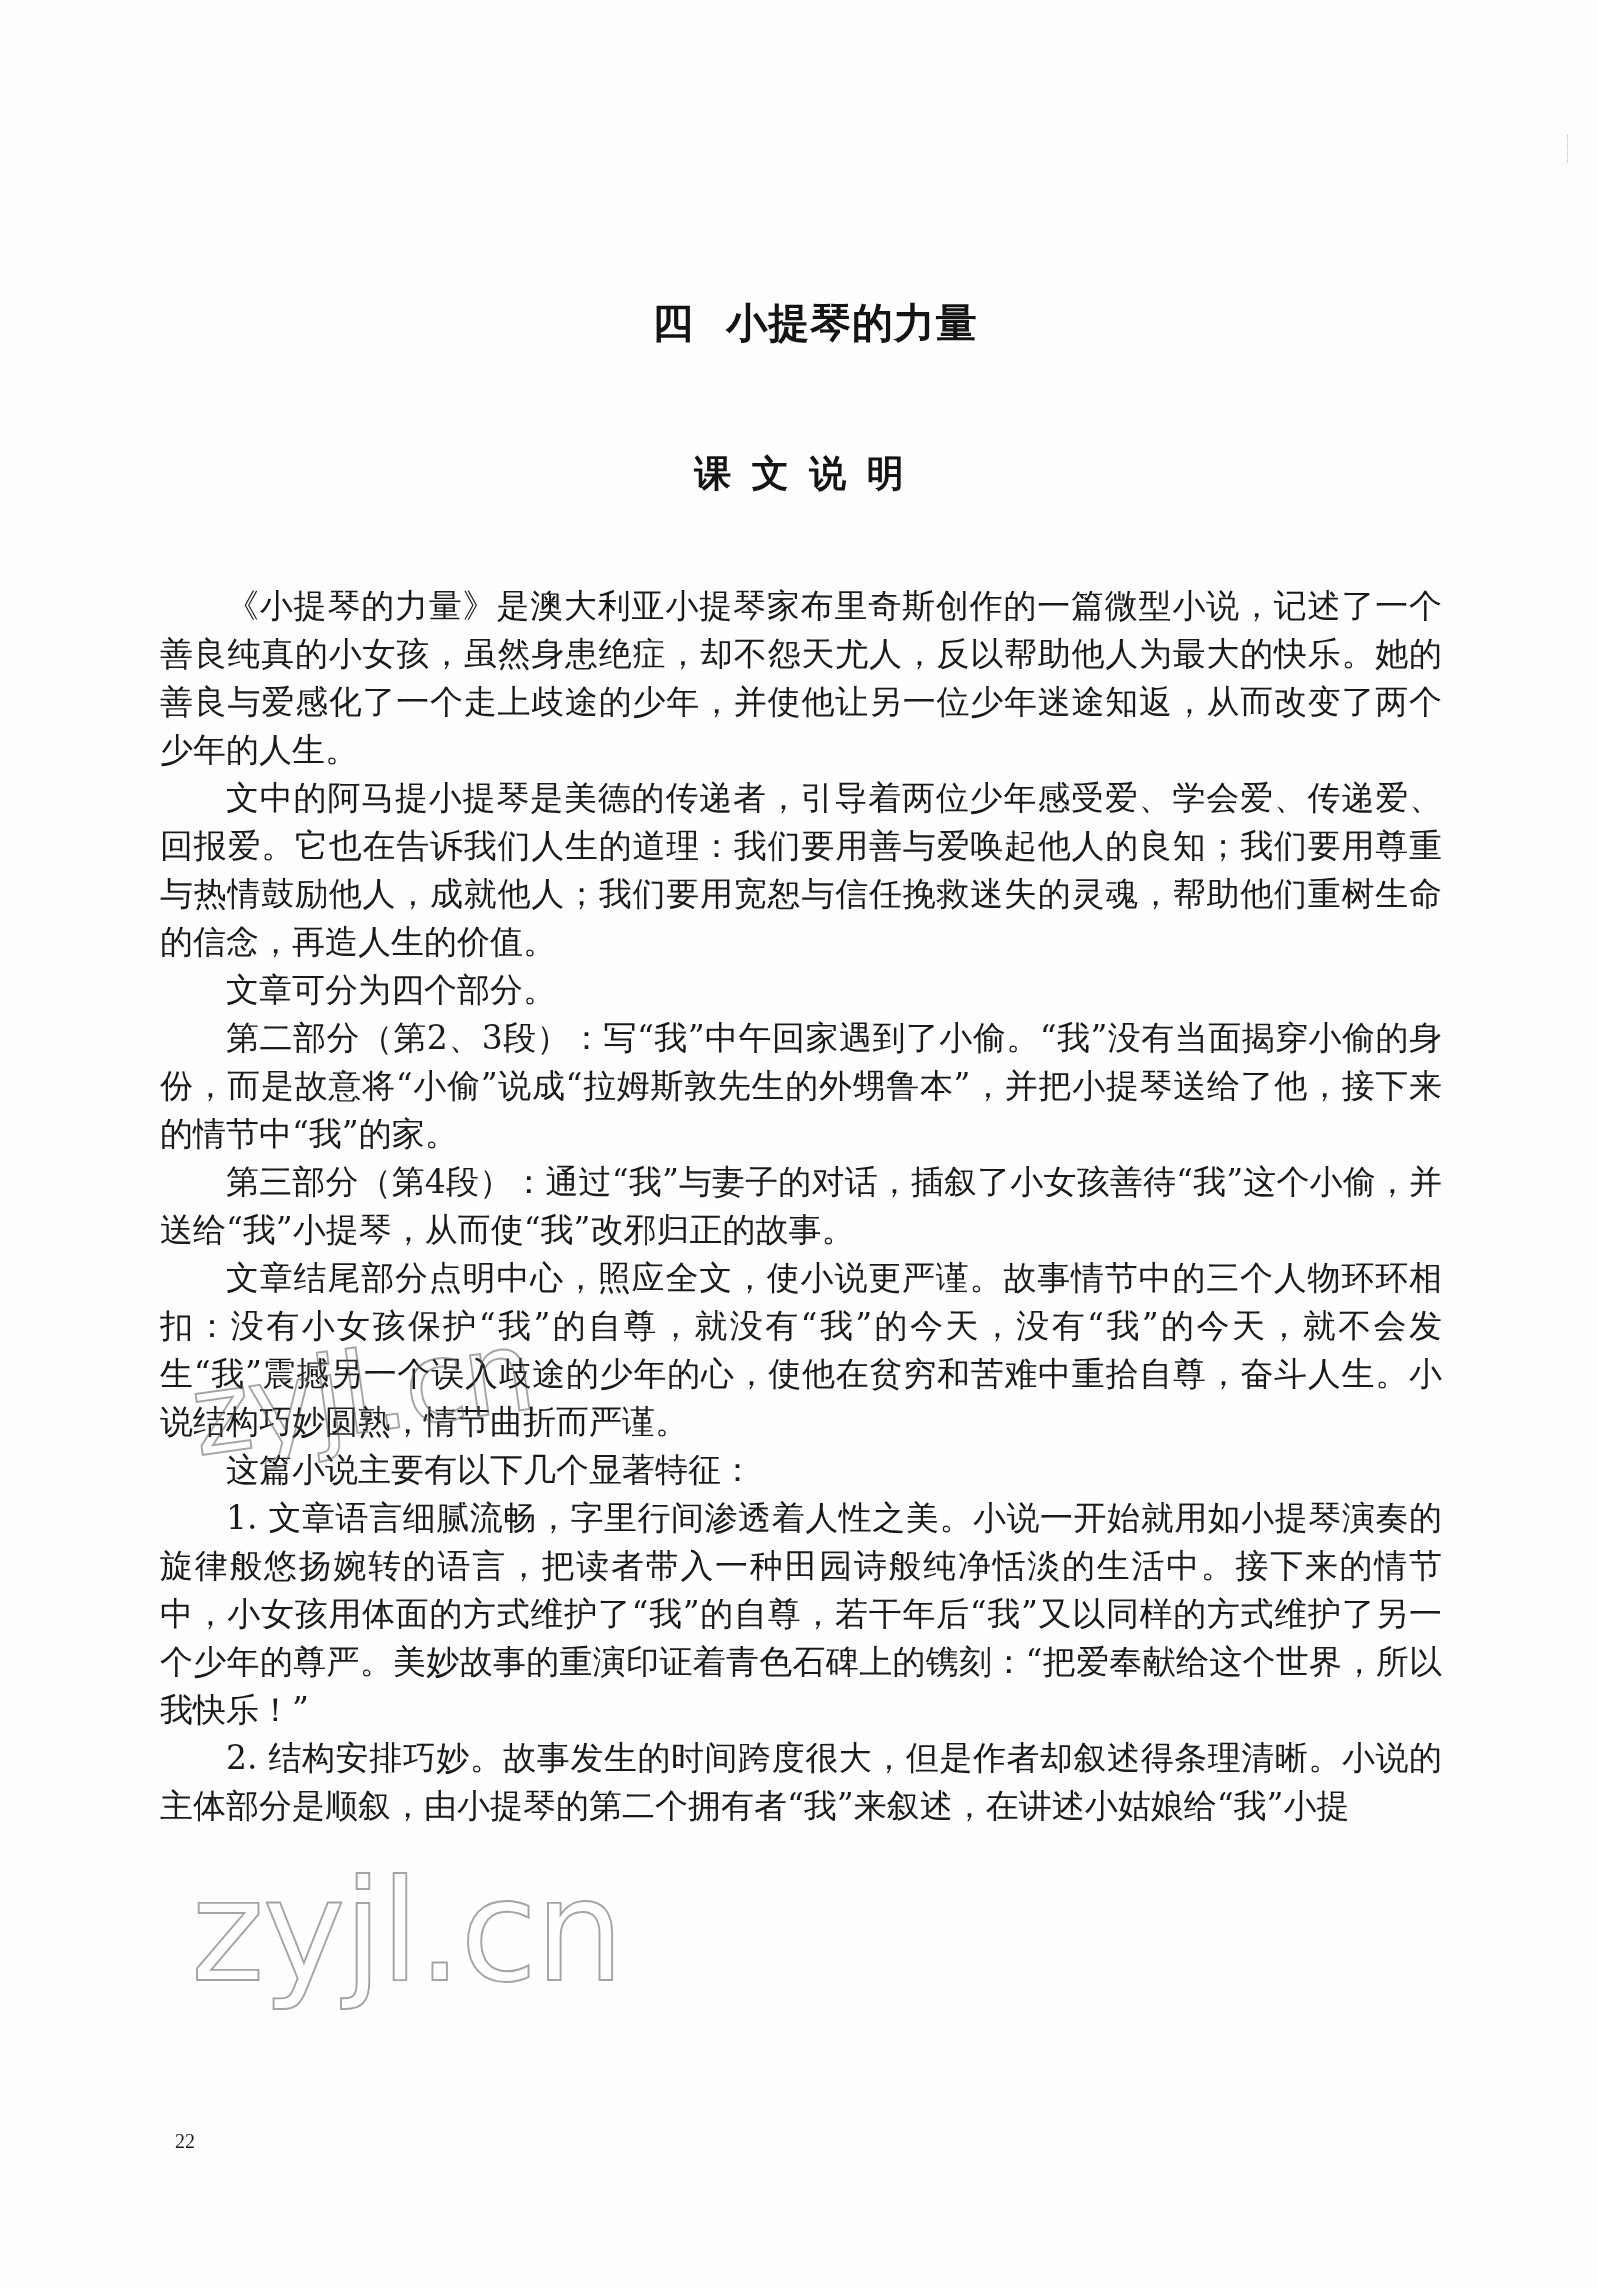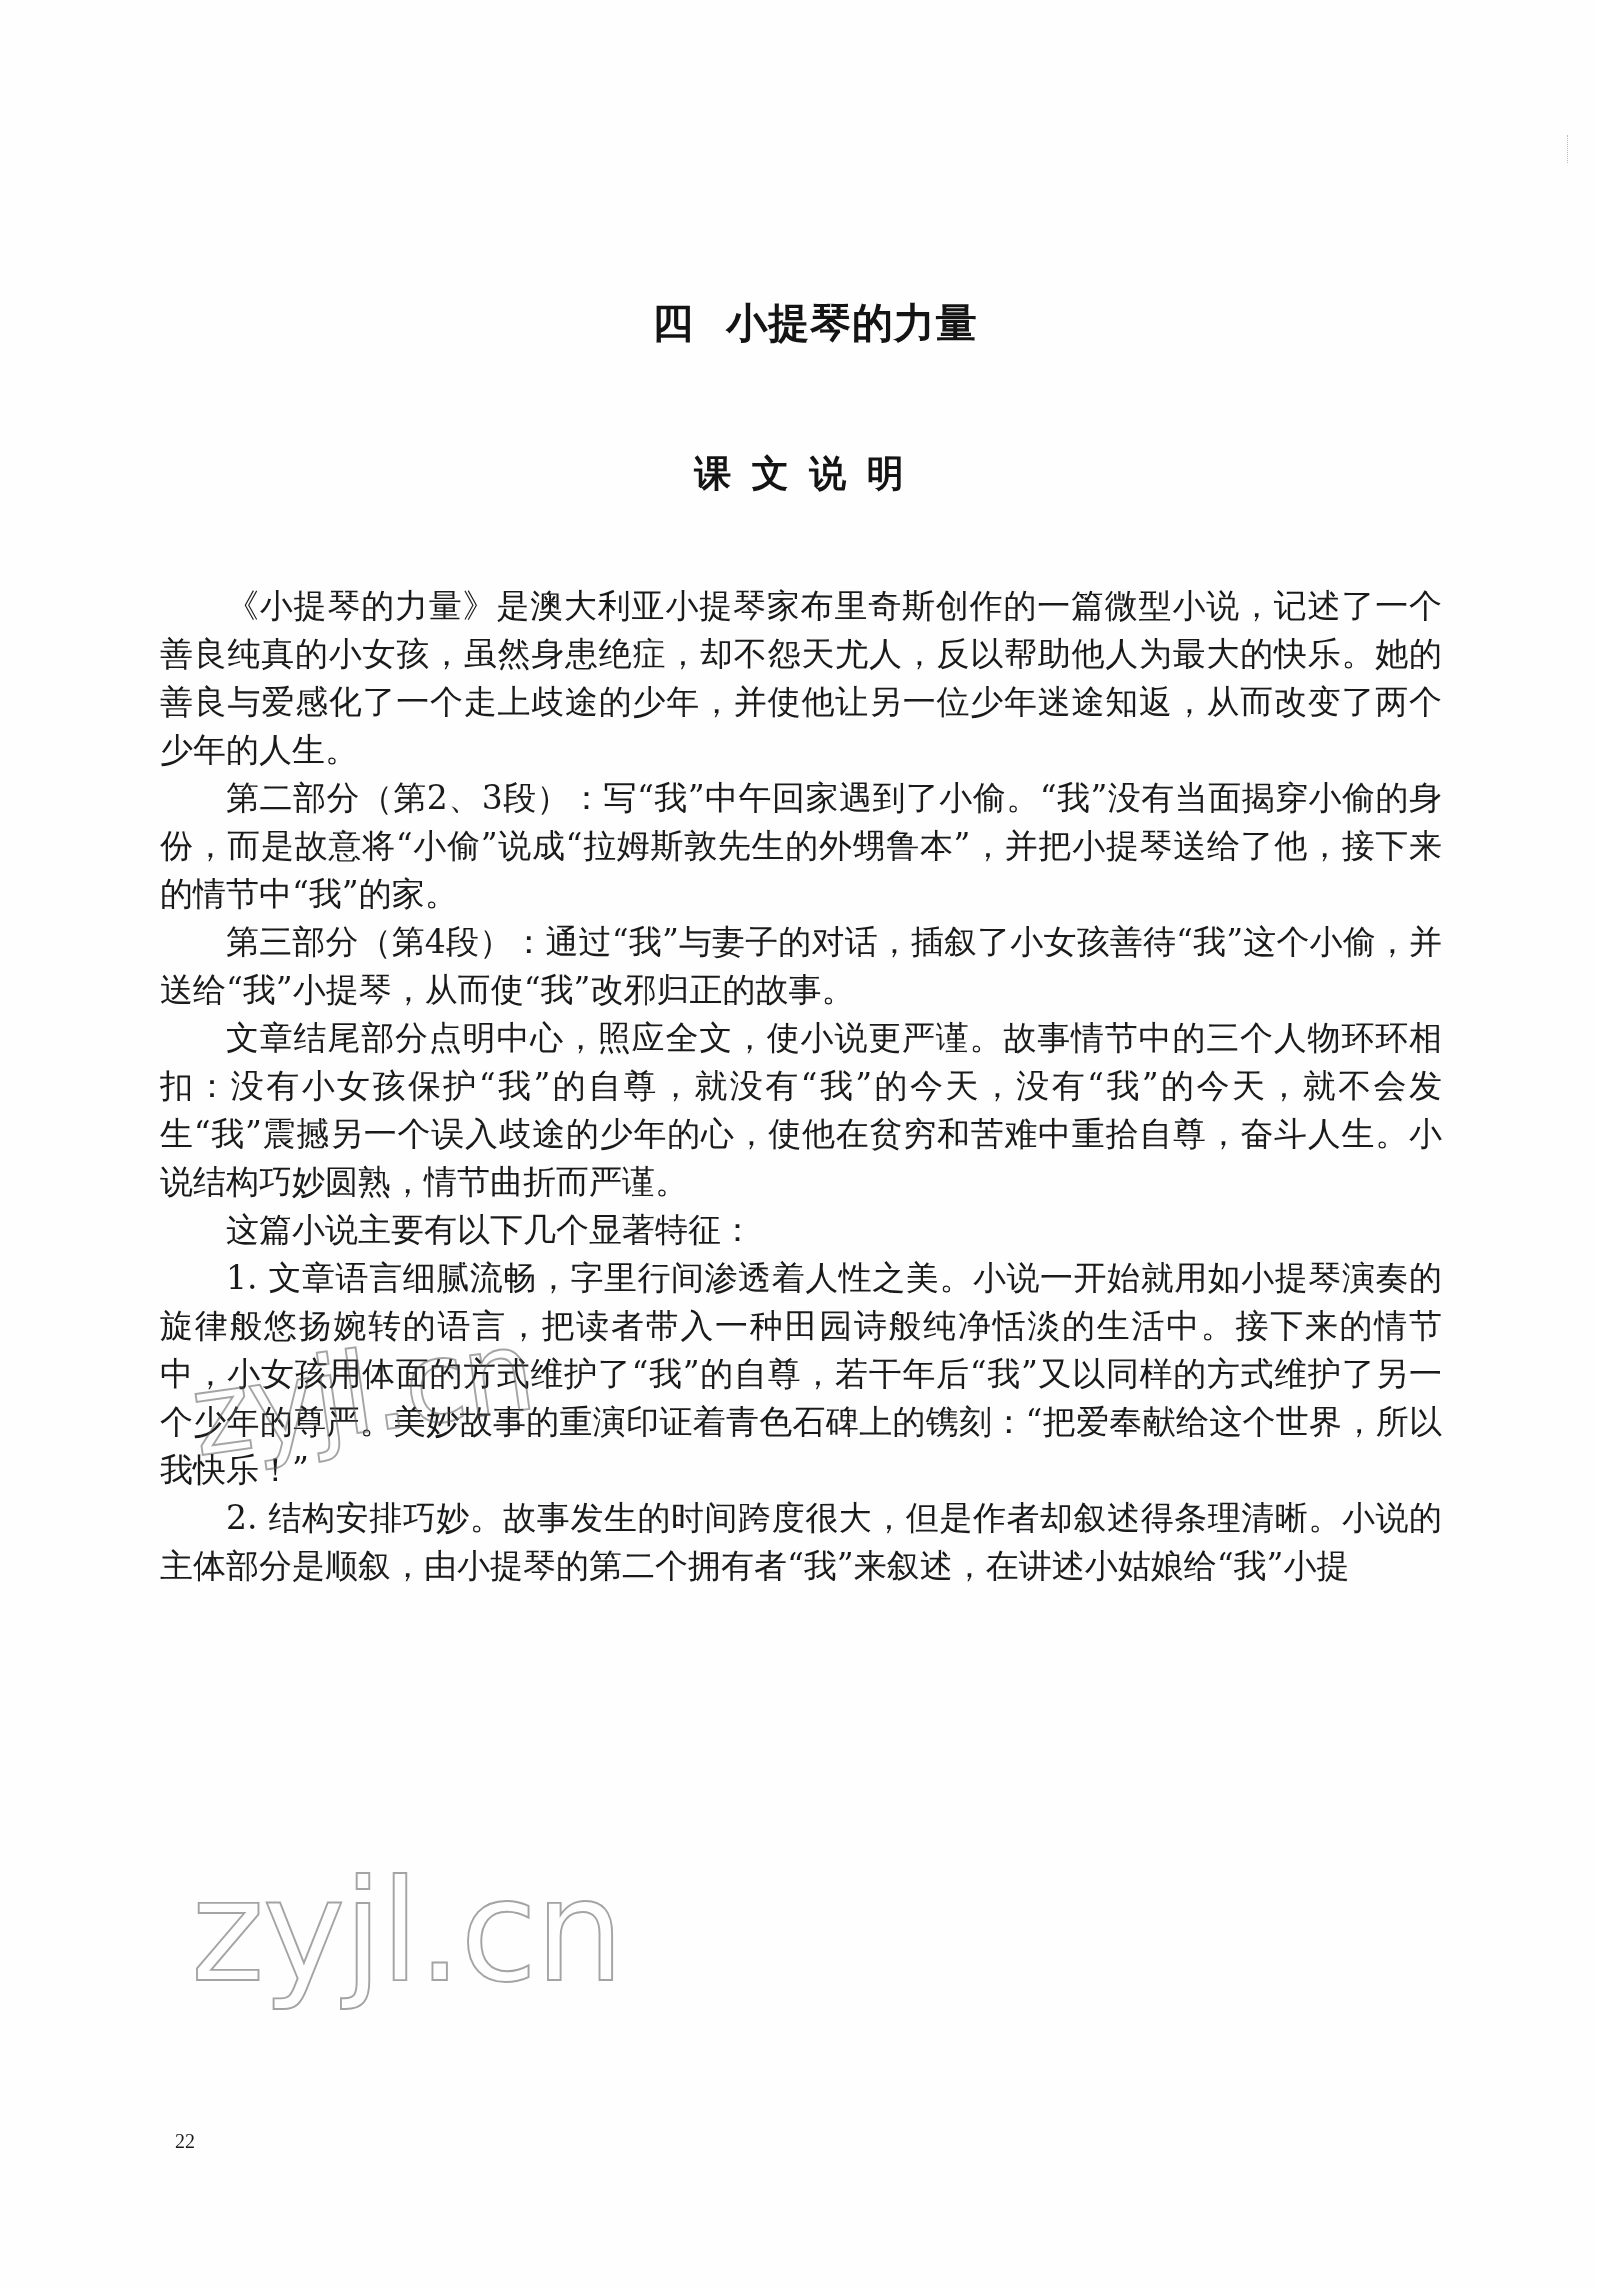--- a/index.html
+++ b/index.html
@@ -110,20 +110,22 @@
   <div class="scan-mark"></div>
 
   <h1 class="chapter-title" style="margin:0;">
     <span class="num">四</span><span>小提琴的力量</span>
   </h1>
 
   <h2 class="section-title" style="margin:0;">课文说明</h2>
 
   <div class="body-text">
     <p>《小提琴的力量》是澳大利亚小提琴家布里奇斯创作的一篇微型小说，记述了一个善良纯真的小女孩，虽然身患绝症，却不怨天尤人，反以帮助他人为最大的快乐。她的善良与爱感化了一个走上歧途的少年，并使他让另一位少年迷途知返，从而改变了两个少年的人生。</p>
+    <p>文中的阿马提小提琴是美德的传递者，引导着两位少年感受爱、学会爱、传递爱、回报爱。它也在告诉我们人生的道理：我们要用善与爱唤起他人的良知；我们要用尊重与热情鼓励他人，成就他人；我们要用宽恕与信任挽救迷失的灵魂，帮助他们重树生命的信念，再造人生的价值。</p>
+    <p>文章可分为四个部分。</p>
     <p>第二部分（第2、3段）：写“我”中午回家遇到了小偷。“我”没有当面揭穿小偷的身份，而是故意将“小偷”说成“拉姆斯敦先生的外甥鲁本”，并把小提琴送给了他，接下来的情节中“我”的家。</p>
     <p>第三部分（第4段）：通过“我”与妻子的对话，插叙了小女孩善待“我”这个小偷，并送给“我”小提琴，从而使“我”改邪归正的故事。</p>
     <p>文章结尾部分点明中心，照应全文，使小说更严谨。故事情节中的三个人物环环相扣：没有小女孩保护“我”的自尊，就没有“我”的今天，没有“我”的今天，就不会发生“我”震撼另一个误入歧途的少年的心，使他在贫穷和苦难中重拾自尊，奋斗人生。小说结构巧妙圆熟，情节曲折而严谨。</p>
     <p>这篇小说主要有以下几个显著特征：</p>
     <p>1. 文章语言细腻流畅，字里行间渗透着人性之美。小说一开始就用如小提琴演奏的旋律般悠扬婉转的语言，把读者带入一种田园诗般纯净恬淡的生活中。接下来的情节中，小女孩用体面的方式维护了“我”的自尊，若干年后“我”又以同样的方式维护了另一个少年的尊严。美妙故事的重演印证着青色石碑上的镌刻：“把爱奉献给这个世界，所以我快乐！”</p>
     <p>2. 结构安排巧妙。故事发生的时间跨度很大，但是作者却叙述得条理清晰。小说的主体部分是顺叙，由小提琴的第二个拥有者“我”来叙述，在讲述小姑娘给“我”小提</p>
   </div>
 
   <div class="watermark wm-1">zyjl.cn</div>
   <div class="watermark wm-2">zyjl.cn</div>

